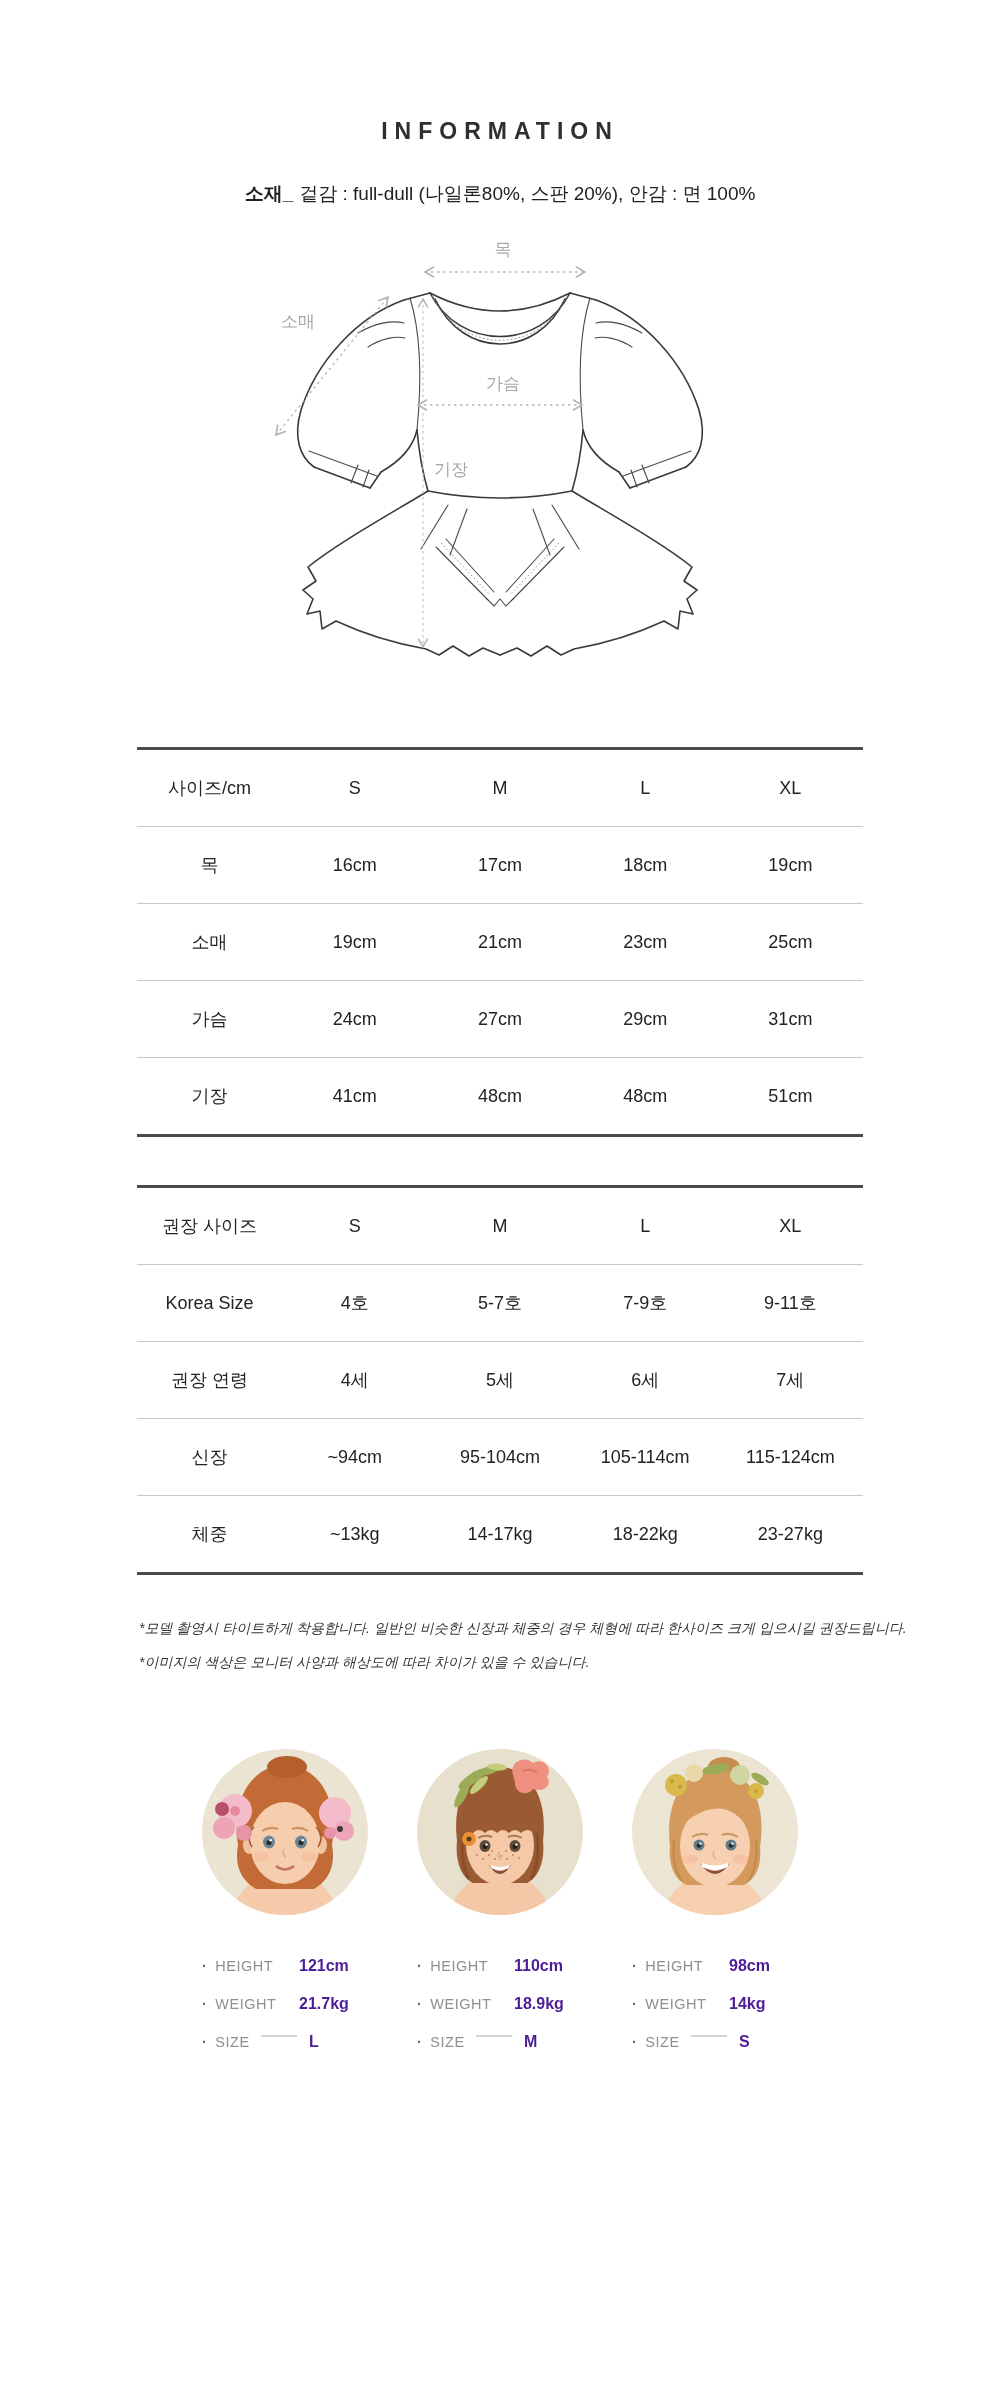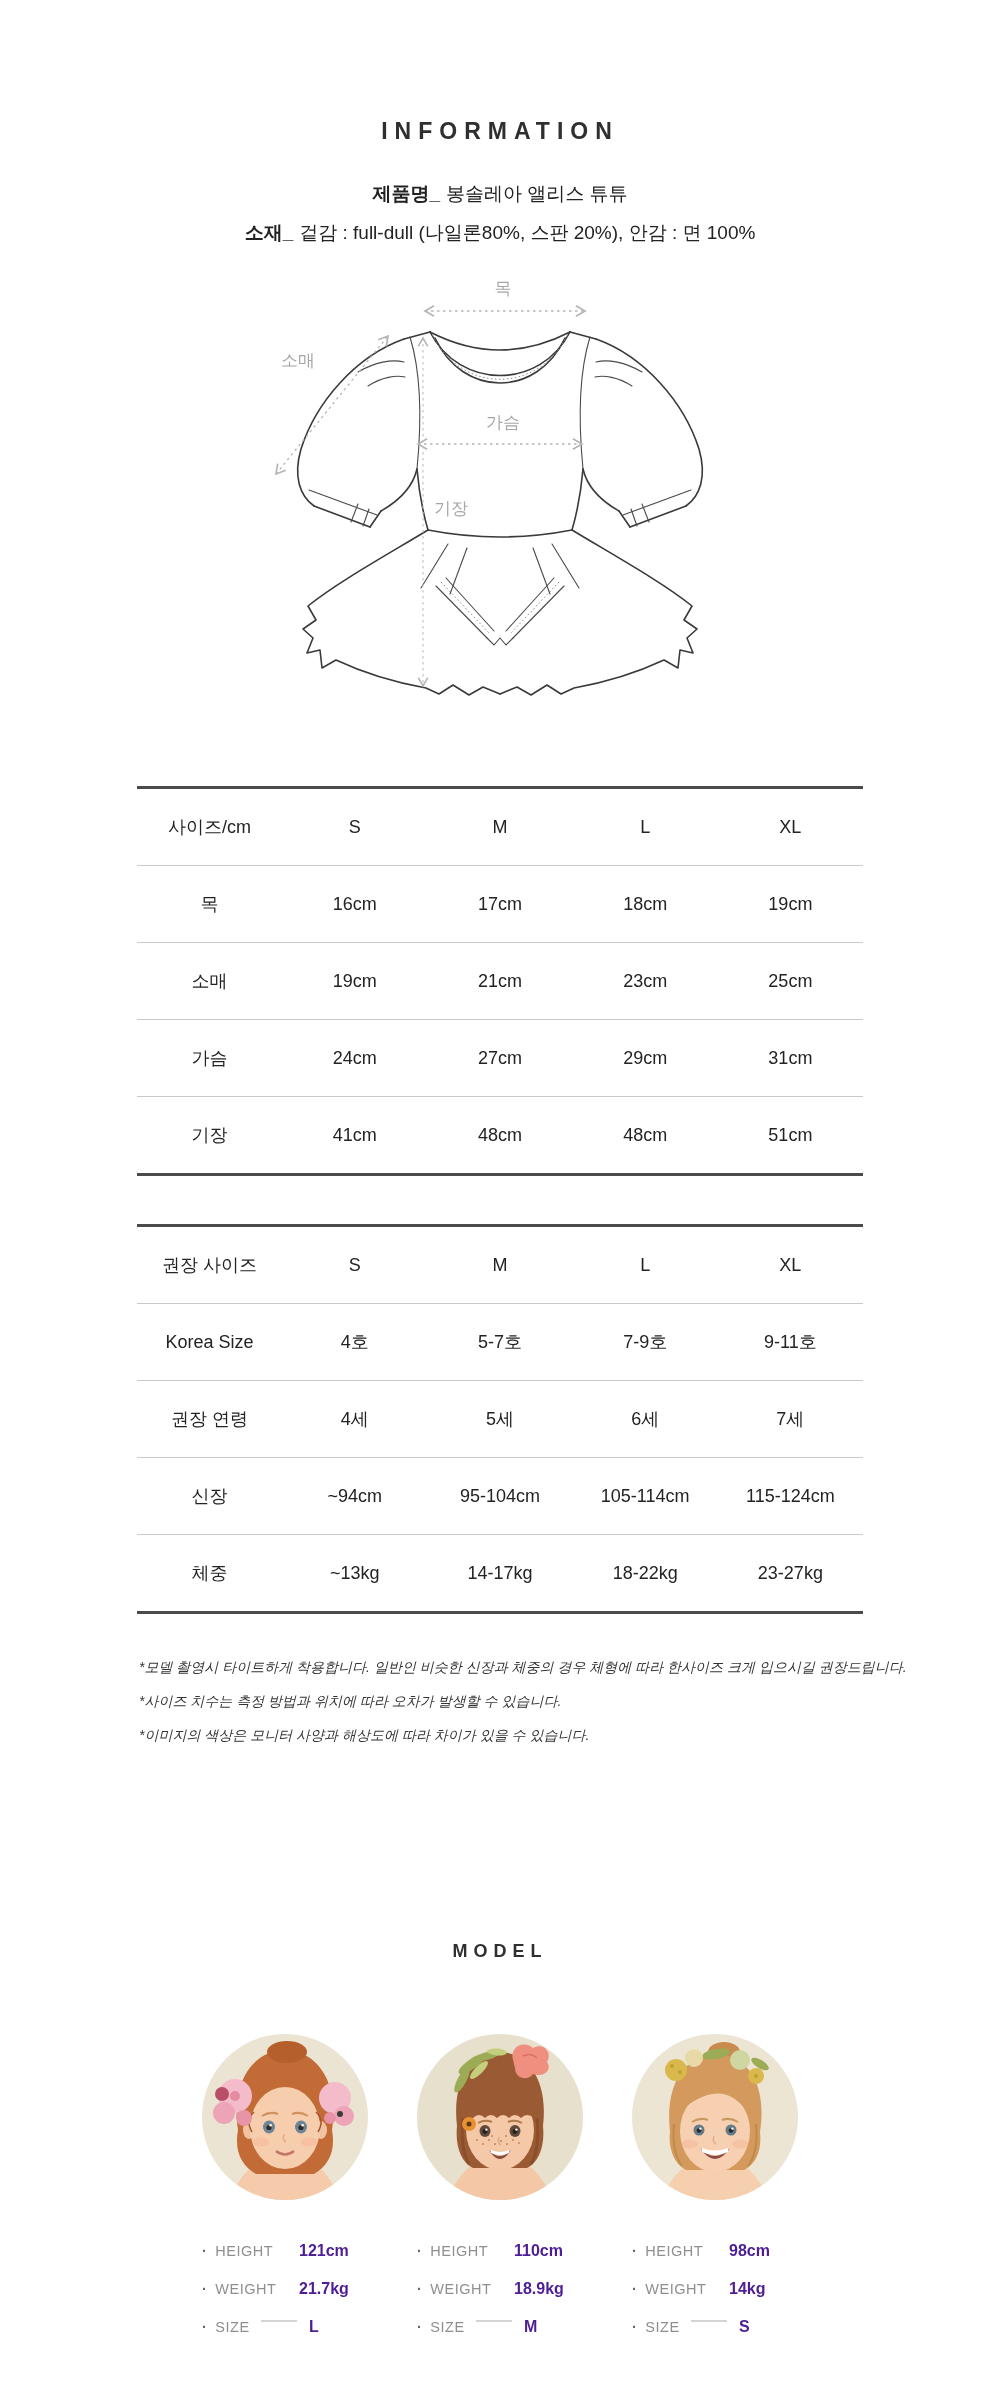--- a/index.html
+++ b/index.html
@@ -39,23 +39,20 @@
   .size-dash{ width:36px; height:2px; background:#d4d4d4; margin:-12px 12px 0 -38px; flex:none;}
 </style>
 </head>
 <body>
 
 <div class="page">
 
   <div class="info-title">INFORMATION</div>
 
   <div class="product-line">
-    <span class="lbl">제품명_</span><span>봉솔레아 앨리스 튜튜</span>
-  </div>
-  <div class="product-line">
     <span class="lbl">소재_</span><span>겉감 : full-dull (나일론80%, 스판 20%), 안감 : 면 100%</span>
   </div>
 
   <svg class="diagram" width="560" height="422" viewBox="0 0 560 422">
     <defs>
       <marker id="ah" orient="auto-start-reverse" markerWidth="11" markerHeight="11" refX="8" refY="5">
         <path d="M1,1 L8,5 L1,9" fill="none" stroke="#b5b5b5" stroke-width="1.3"></path>
       </marker>
     </defs>
 
@@ -197,25 +194,23 @@
       <td>~13kg</td>
       <td>14-17kg</td>
       <td>18-22kg</td>
       <td>23-27kg</td>
     </tr>
   </tbody>
     </table>
 
   <div class="notes">
     <div class="note">*모델 촬영시 타이트하게 착용합니다. 일반인 비슷한 신장과 체중의 경우 체형에 따라 한사이즈 크게 입으시길 권장드립니다.</div>
-    <div class="note">*사이즈 치수는 측정 방법과 위치에 따라 오차가 발생할 수 있습니다.</div>
     <div class="note">*이미지의 색상은 모니터 사양과 해상도에 따라 차이가 있을 수 있습니다.</div>
   </div>
 
-  <div class="model-title">MODEL</div>
 
   <div class="models">
 
     <div class="model-card">
       <svg class="model-photo" viewBox="0 0 166 166">
         <defs>
             <clipPath id="c1">
               <circle cx="83" cy="83" r="83"></circle>
             </clipPath>
           </defs>

